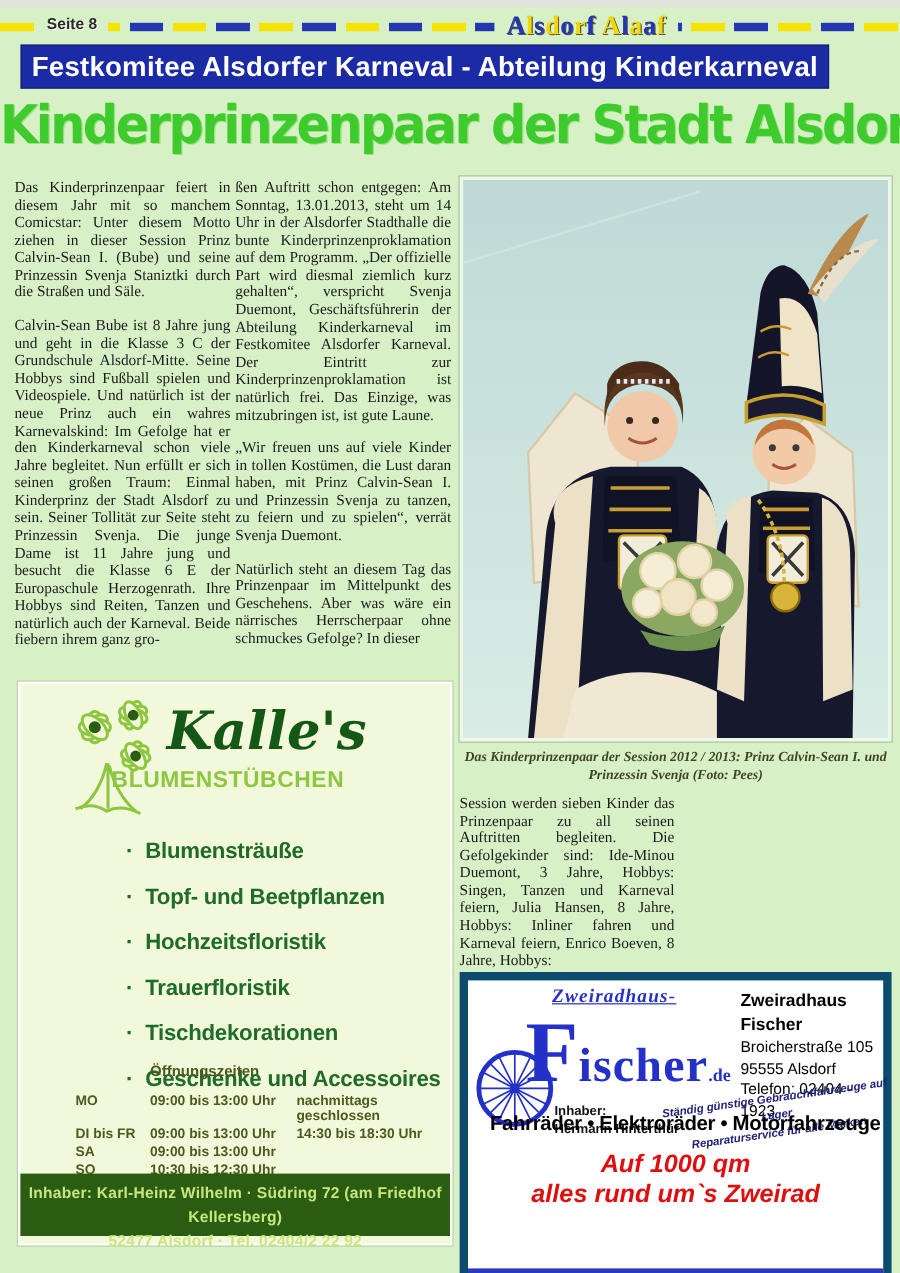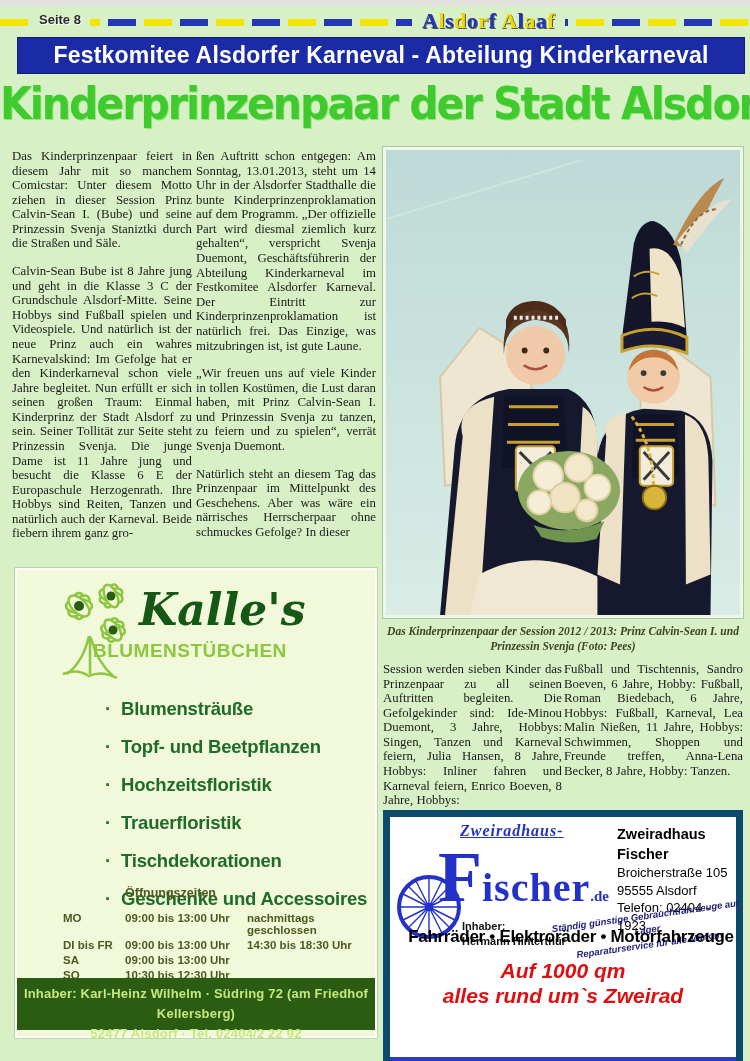--- a/index.html
+++ b/index.html
@@ -25,21 +25,21 @@
     color:#2a2a2a; text-shadow:1px 1px 0 #ffffff;
   }
   .brand {
     position:absolute; left:412px; top:-4px; background:#d7f0c6; padding:0 10px;
     font-family:"Liberation Serif", serif; font-weight:bold; font-size:22px;
     letter-spacing:.5px;
   }
   .brand span { text-shadow:1px 1px 0 #555; }
 
   .banner {
-    position:absolute; left:18px; top:38px; width:726px; height:35px;
+    position:absolute; left:18px; top:38px; width:672px; height:35px;
     background:#1b2ba6; display:flex; align-items:center; justify-content:center;
     box-shadow:0 0 0 1px #102070;
   }
   .banner div {
     font-family:"Liberation Sans", sans-serif; font-weight:bold; font-size:23px;
     color:#ffffff; letter-spacing:.2px; white-space:nowrap;
   }
 
   .headline {
     position:absolute; left:0; top:80px; width:750px; text-align:center;
@@ -233,23 +233,20 @@
       <circle cx="182" cy="352" r="15" fill="#f1e4c4" stroke="#e0cfa4" stroke-width="2"></circle>
       <circle cx="156" cy="357" r="12" fill="#f6edd6" stroke="#e2d2a8" stroke-width="2"></circle>
       <circle cx="204" cy="365" r="11" fill="#f3e8cc" stroke="#e0cfa4" stroke-width="2"></circle>
       <path d="M150 380 Q186 392 222 376 L214 394 Q186 402 158 392 Z" fill="#6f9450"></path>
     </svg>
   </div>
   <div class="caption">Das Kinderprinzenpaar der Session 2012 / 2013: Prinz Calvin-Sean I. und Prinzessin Svenja (Foto: Pees)</div>
 
   <div class="col col3">
     <p>Session werden sieben Kinder das Prinzenpaar zu all seinen Auftritten begleiten. Die Gefolgekinder sind: Ide-Minou Duemont, 3 Jahre, Hobbys: Singen, Tanzen und Karneval feiern, Julia Hansen, 8 Jahre, Hobbys: Inliner fahren und Karneval feiern, Enrico Boeven, 8 Jahre, Hobbys:</p>
-  </div>
-  <div class="col col4">
-    <p>Fußball und Tischtennis, Sandro Boeven, 6 Jahre, Hobby: Fußball, Roman Biedebach, 6 Jahre, Hobbys: Fußball, Karneval, Lea Malin Nießen, 11 Jahre, Hobbys: Schwimmen, Shoppen und Freunde treffen, Anna-Lena Becker, 8 Jahre, Hobby: Tanzen.</p>
   </div>
 
   <div class="kalle">
     <div class="kalle-logo-row">
       <svg class="kalle-flowers" width="82" height="106" viewBox="0 0 82 106">
         <g stroke="#8dc63f" stroke-width="2.5" fill="#f2f8da">
           <path d="M36 58 Q30 84 14 96 M38 60 Q44 84 60 98 M37 58 Q37 80 37 96" fill="none"></path>
           <g>
               <ellipse cx="26" cy="28" rx="7" ry="13" transform="rotate(0 26 28)"></ellipse>
               <ellipse cx="26" cy="28" rx="7" ry="13" transform="rotate(45 26 28)"></ellipse>

